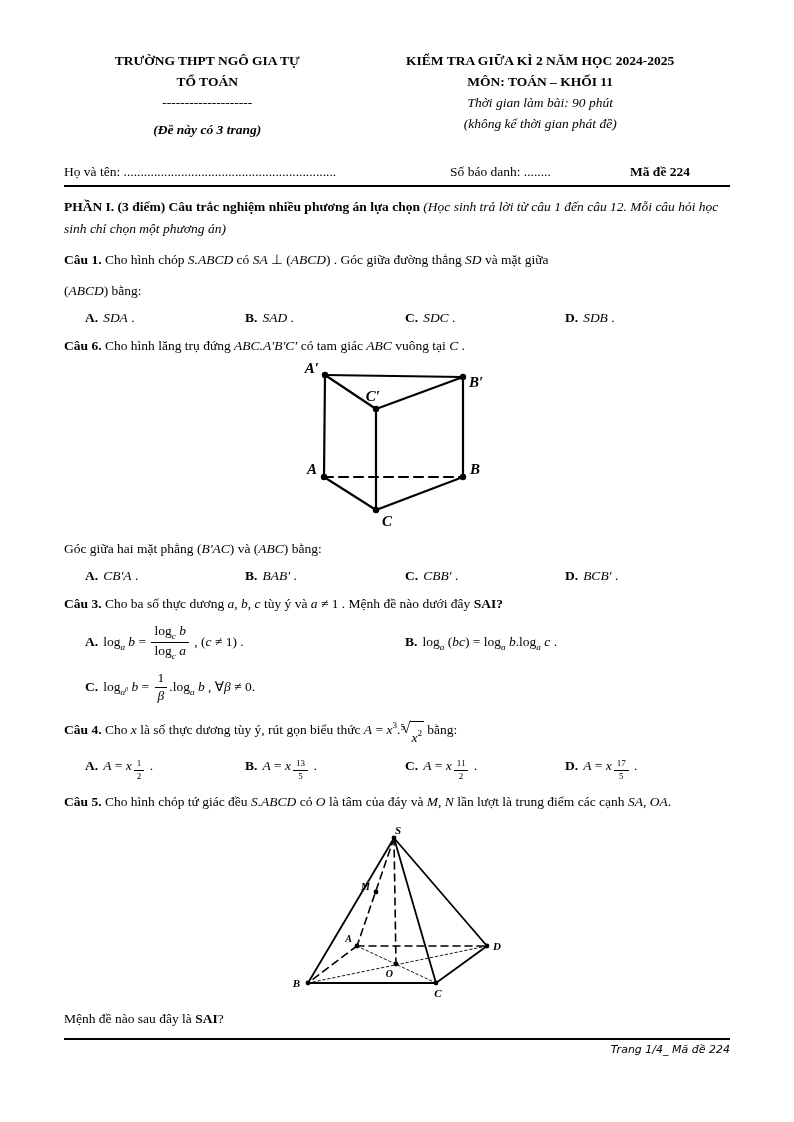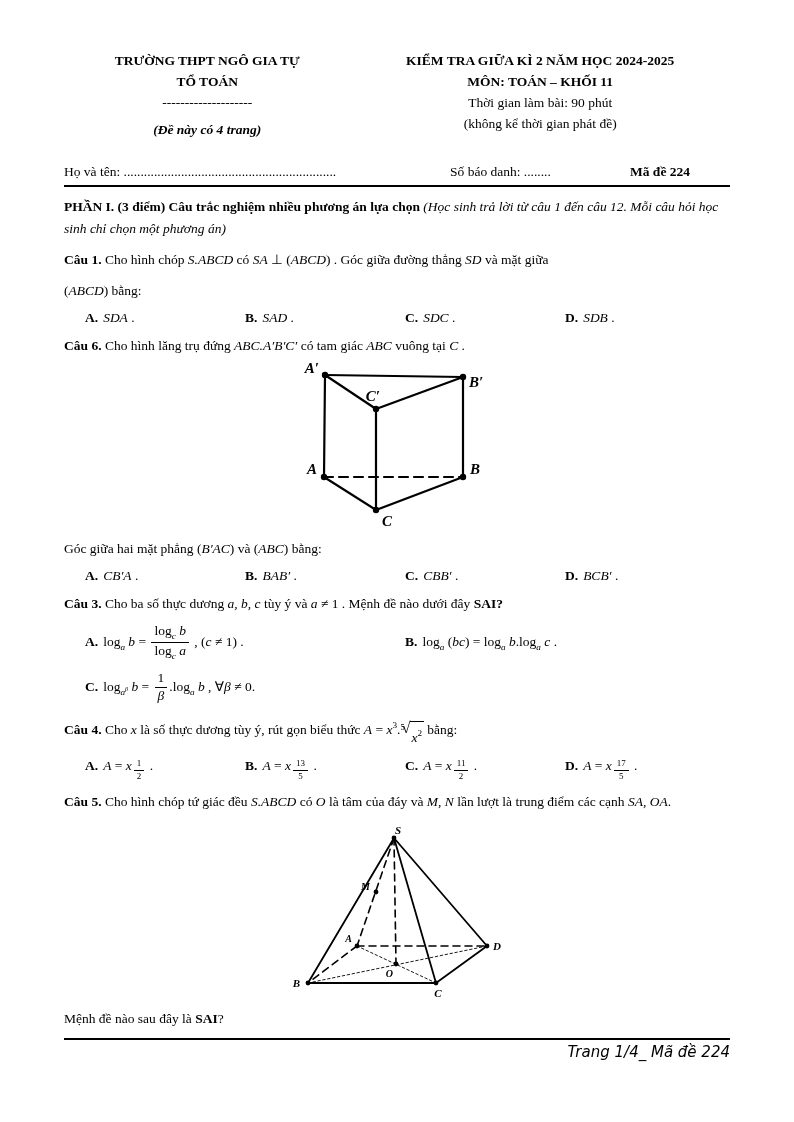--- a/index.html
+++ b/index.html
@@ -1,19 +1,19 @@
 <!DOCTYPE html>
 <html><head>
 <meta charset="utf-8">
 <style>
   html,body{margin:0;padding:0;background:#fff;}
   .page{position:relative;width:794px;height:1122px;box-sizing:border-box;
         padding:50px 64px 16px 64px;font-family:"Liberation Serif",serif;
         font-size:13.5px;color:#000;overflow:hidden;}
-  .b{font-weight:bold}.i{}.bi{font-weight:bold;font-style:italic}
+  .b{font-weight:bold}.i{font-style:italic}.bi{font-weight:bold;font-style:italic}
   .header{display:flex}
   .h-left{width:43%;text-align:center}
   .h-right{width:57%;text-align:center}
   .h-line{line-height:21px}
   .h-gap{margin-top:6px}
   .namerow{display:flex;align-items:baseline;margin-top:24px}
   .namerow .nm{flex:1}
   .namerow .sbd{width:180px}
   .namerow .code{width:100px;text-align:left;font-weight:bold}
   .rule{border-top:2.5px solid #000;margin-top:5px}
@@ -34,33 +34,33 @@
   .sqrt{display:inline-flex;align-items:flex-start}
   .ridx{font-size:0.62em;margin-right:-3px;position:relative;top:-0.45em}
   .rsign{font-size:1.18em;line-height:1;position:relative;top:-0.05em}
   .rbody{border-top:1.3px solid #000;padding:0 2px 0 1px}
   .fig{text-align:center;margin:4px auto 0 auto}
   .fig svg{display:block;margin:0 auto}
   .svglab{font-family:"Liberation Serif",serif;font-weight:bold;font-style:italic;fill:#000}
   .footer{position:absolute;left:64px;right:64px;top:1038px}
   .f-rule{border-top:2px solid #000}
   .f-text{text-align:right;font-style:italic;font-family:"DejaVu Sans",sans-serif;
-          font-size:15px;margin-top:3px}
+          font-size:11px;margin-top:3px}
 </style>
 </head>
 <body>
 
 <div class="page">
 
   <div class="header">
     <div class="h-left">
       <div class="h-line b">TRƯỜNG THPT NGÔ GIA TỰ</div>
       <div class="h-line b">TỔ TOÁN</div>
       <div class="h-line">--------------------</div>
-      <div class="h-line bi h-gap">(Đề này có 4 trang)</div>
+      <div class="h-line bi h-gap">(Đề này có 3 trang)</div>
     </div>
     <div class="h-right">
       <div class="h-line b">KIỂM TRA GIỮA KÌ 2 NĂM HỌC 2024-2025</div>
       <div class="h-line b">MÔN: TOÁN – KHỐI 11</div>
       <div class="h-line i">Thời gian làm bài: 90 phút</div>
       <div class="h-line i">(không kể thời gian phát đề)</div>
     </div>
   </div>
 
   <div class="namerow">

